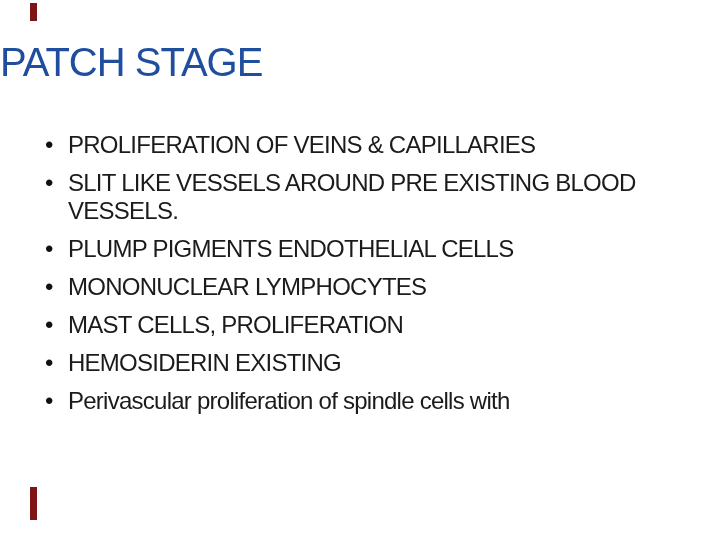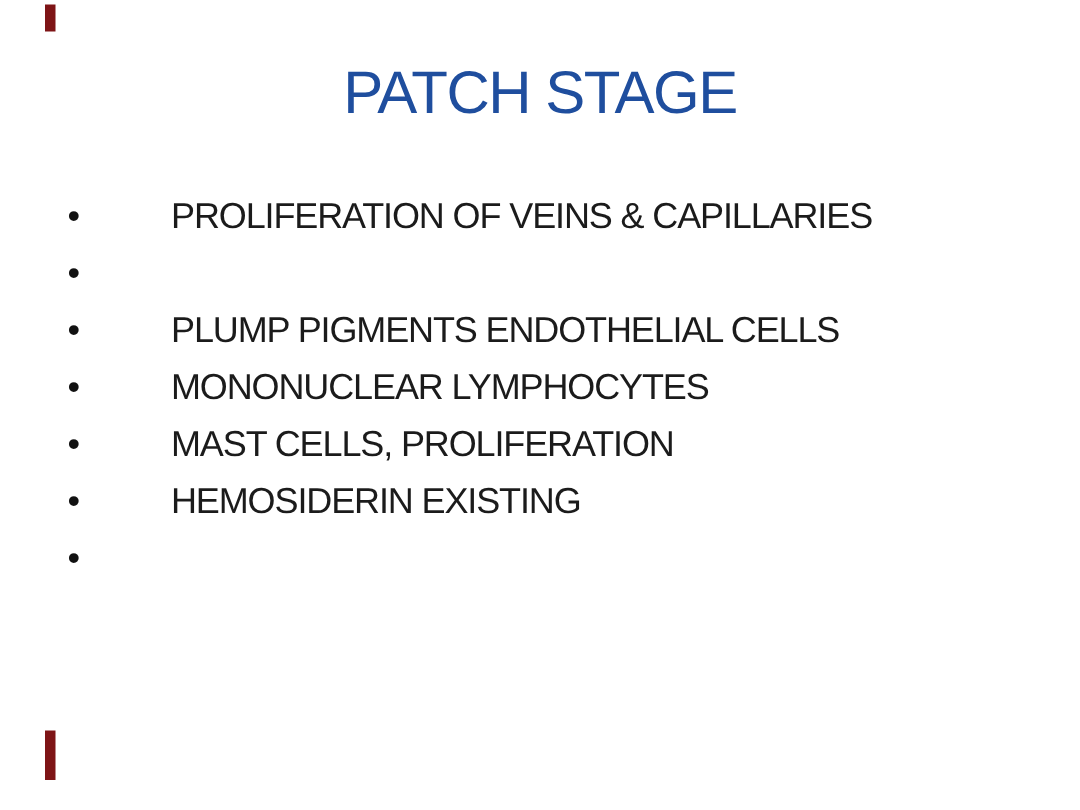--- a/index.html
+++ b/index.html
@@ -11,21 +11,21 @@
     position: relative;
   }
   .slide {
     position: absolute;
     left: 0; top: 0; width: 720px; height: 540px;
     background: #ffffff;
   }
   .title {
     position: absolute;
     left: 0; top: 38px; width: 720px;
-    text-align: center;
+    text-align: left;
     font-size: 40px;
     line-height: 48px;
     letter-spacing: -1px;
     color: #1f4e9e;
     font-weight: 400;
     white-space: nowrap;
   }
   .bullets {
     position: absolute;
     left: 45px; top: 131px;
@@ -40,21 +40,21 @@
     align-items: flex-start;
     margin-top: 10px;
   }
   .item:first-child { margin-top: 0; }
   .dot {
     flex: 0 0 23px;
     width: 23px;
     color: #111111;
   }
   .text-lines { flex: 1 1 auto; }
-  .line { white-space: nowrap; margin-left: 46px; }
+  .line { white-space: nowrap; }
   .edge-artifact {
     position: absolute;
     left: 30px;
     width: 7px;
     background: #7e1416;
   }
   .edge-artifact.top { top: 3px; height: 18px; }
   .edge-artifact.bottom { top: 487px; height: 33px; }
 </style>
 </head>
@@ -72,20 +72,22 @@
     <div class="item">
       <span class="dot">•</span>
       <div class="text-lines">
         <div class="line">PROLIFERATION OF VEINS &amp; CAPILLARIES</div>
       </div>
     </div>
 
     <div class="item">
       <span class="dot">•</span>
       <div class="text-lines">
+        <div class="line">SLIT LIKE VESSELS AROUND PRE EXISTING BLOOD</div>
+        <div class="line">VESSELS.</div>
       </div>
     </div>
 
     <div class="item">
       <span class="dot">•</span>
       <div class="text-lines">
         <div class="line">PLUMP PIGMENTS ENDOTHELIAL CELLS</div>
       </div>
     </div>
 
@@ -106,17 +108,18 @@
     <div class="item">
       <span class="dot">•</span>
       <div class="text-lines">
         <div class="line">HEMOSIDERIN EXISTING</div>
       </div>
     </div>
 
     <div class="item">
       <span class="dot">•</span>
       <div class="text-lines">
+        <div class="line">Perivascular proliferation of spindle cells with</div>
       </div>
     </div>
 
   </div>
 </div>
 
 </body></html>

